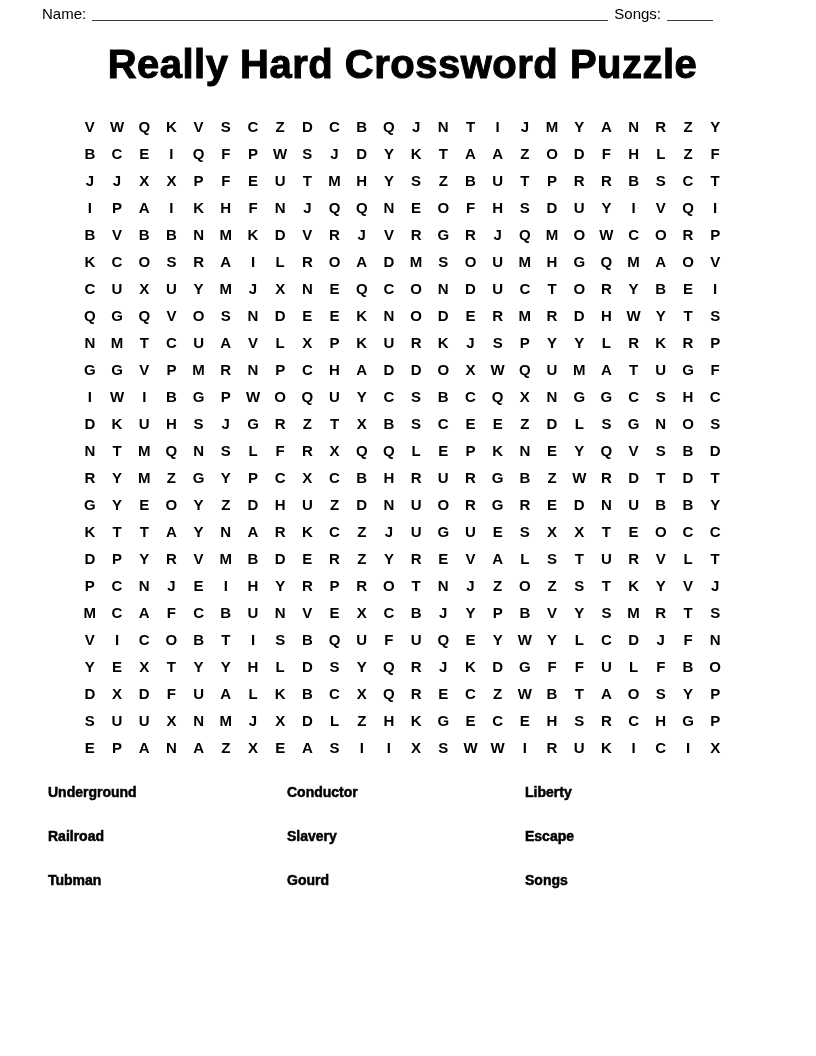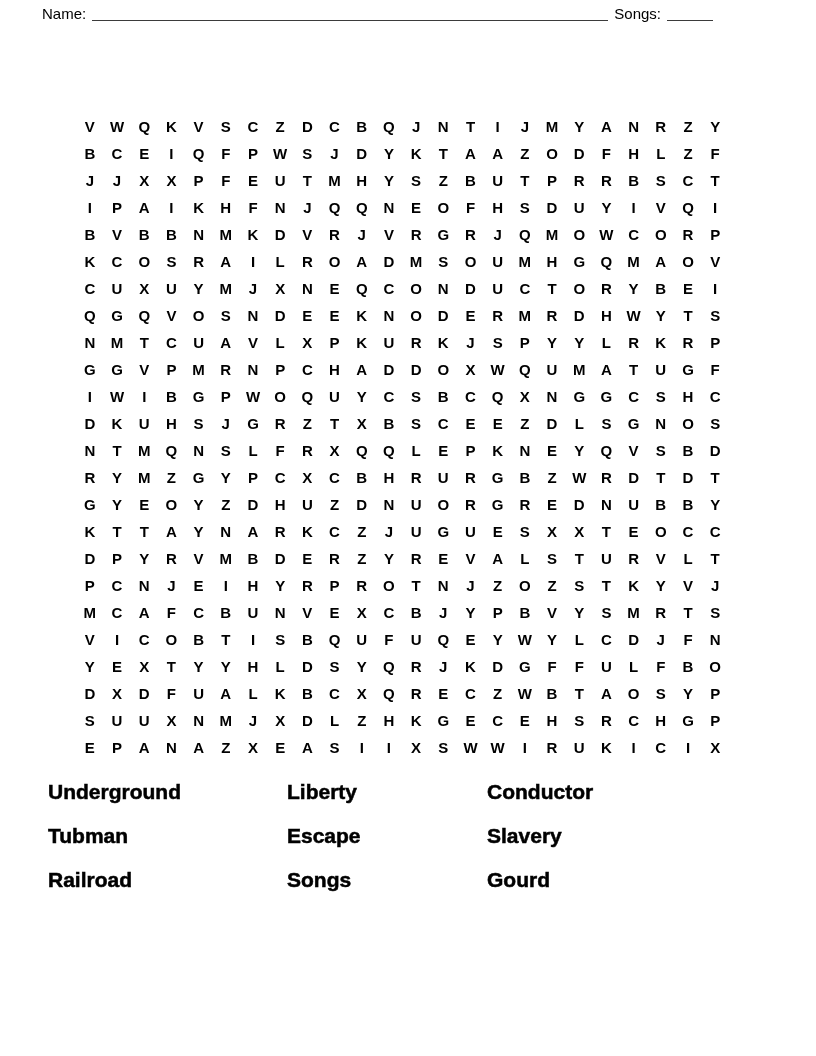--- a/index.html
+++ b/index.html
@@ -78,37 +78,38 @@
     width: 720px;
     display: flex;
   }
   .word-col { display: flex; flex-direction: column; }
   .word-col-1 { width: 239px; }
   .word-col-2 { width: 238px; }
   .word-col-3 { width: 200px; }
   .word-item {
     height: 44px;
     line-height: 44px;
-    font-size: 21px;
+    font-size: 14px;
     font-weight: 700;
     -webkit-text-stroke: 0.5px #000;
   }
 </style>
 </head>
 <body>
 
 <div class="page">
 
   <div class="header-line">
     <span class="hdr-label">Name:</span>
     <span class="name-rule"></span>
     <span class="hdr-label">Songs:</span>
     <span class="date-rule"></span>
   </div>
 
+  <h1 class="title">Really Hard Crossword Puzzle</h1>
 
   <div class="grid" id="letter-grid">
       <div class="grid-row">
         <span class="grid-cell">V</span>
         <span class="grid-cell">W</span>
         <span class="grid-cell">Q</span>
         <span class="grid-cell">K</span>
         <span class="grid-cell">V</span>
         <span class="grid-cell">S</span>
         <span class="grid-cell">C</span>
@@ -726,28 +727,28 @@
         <span class="grid-cell">I</span>
         <span class="grid-cell">C</span>
         <span class="grid-cell">I</span>
         <span class="grid-cell">X</span>
       </div>
     </div>
 
   <div class="words" id="word-list">
       <div class="word-col word-col-1">
         <div class="word-item">Underground</div>
+        <div class="word-item">Railroad</div>
         <div class="word-item">Tubman</div>
-        <div class="word-item">Railroad</div>
+      </div>
+      <div class="word-col word-col-2">
+        <div class="word-item">Conductor</div>
+        <div class="word-item">Slavery</div>
+        <div class="word-item">Gourd</div>
       </div>
       <div class="word-col word-col-3">
         <div class="word-item">Liberty</div>
         <div class="word-item">Escape</div>
         <div class="word-item">Songs</div>
-      </div>
-      <div class="word-col word-col-2">
-        <div class="word-item">Conductor</div>
-        <div class="word-item">Slavery</div>
-        <div class="word-item">Gourd</div>
       </div>
     </div>
 
 </div>
 
 </body></html>

